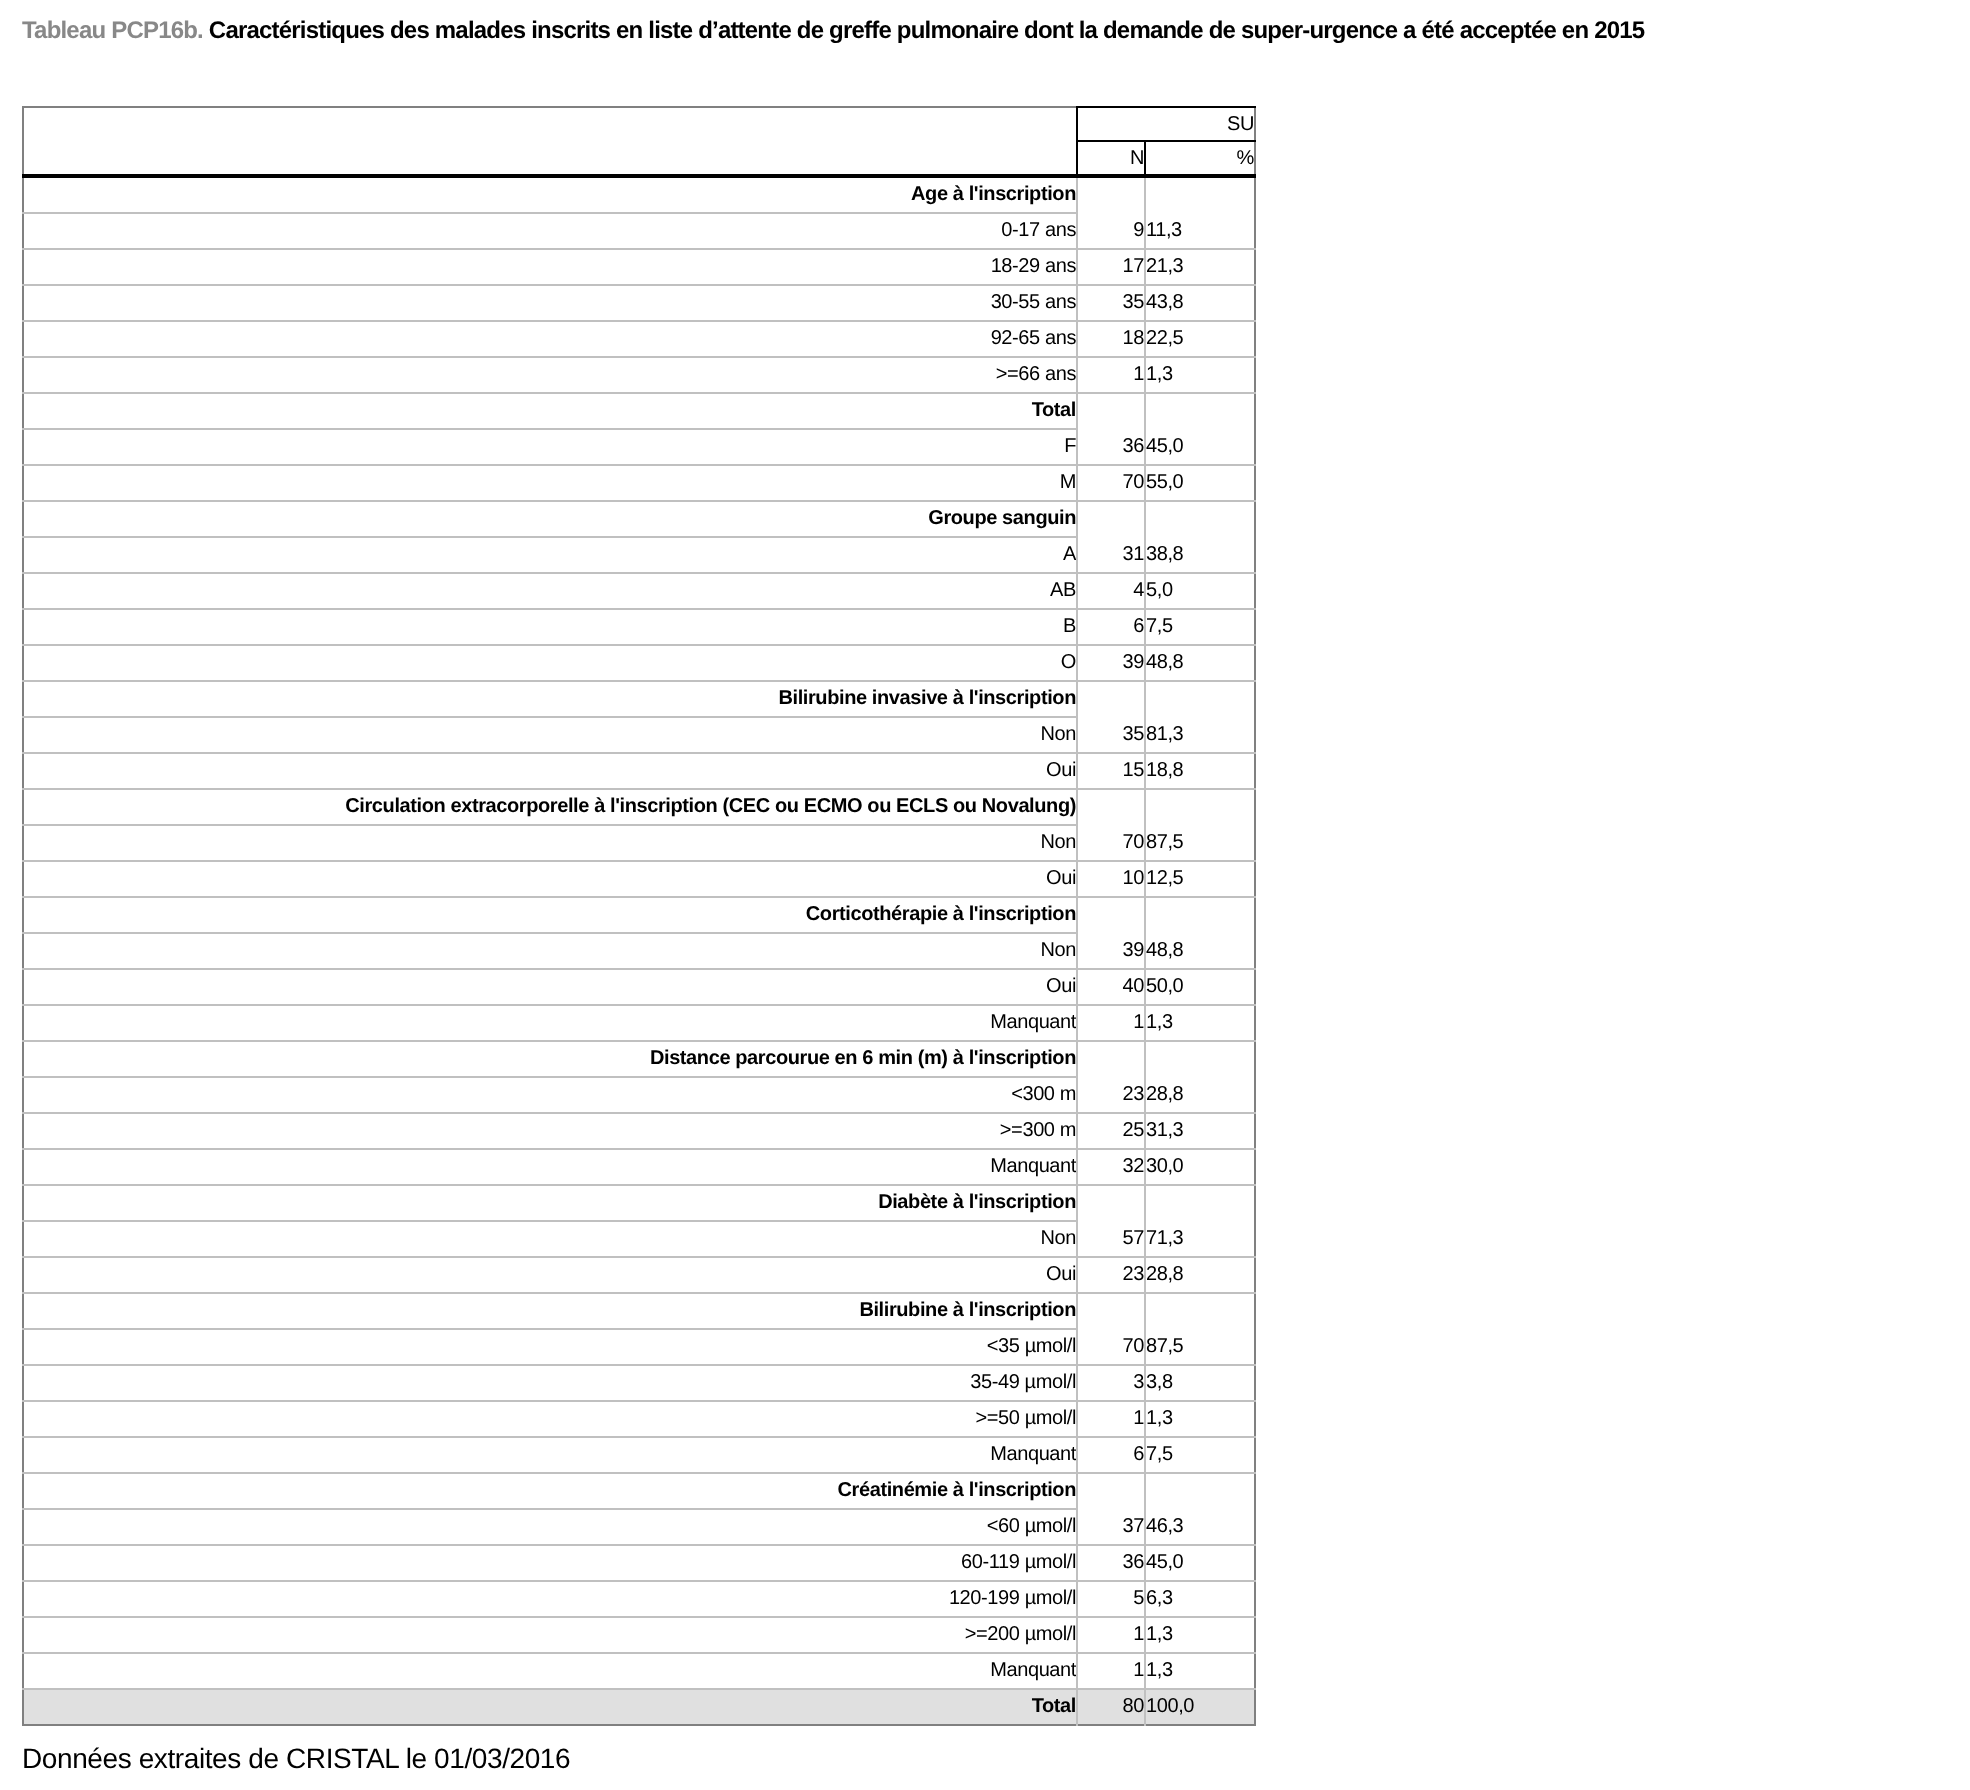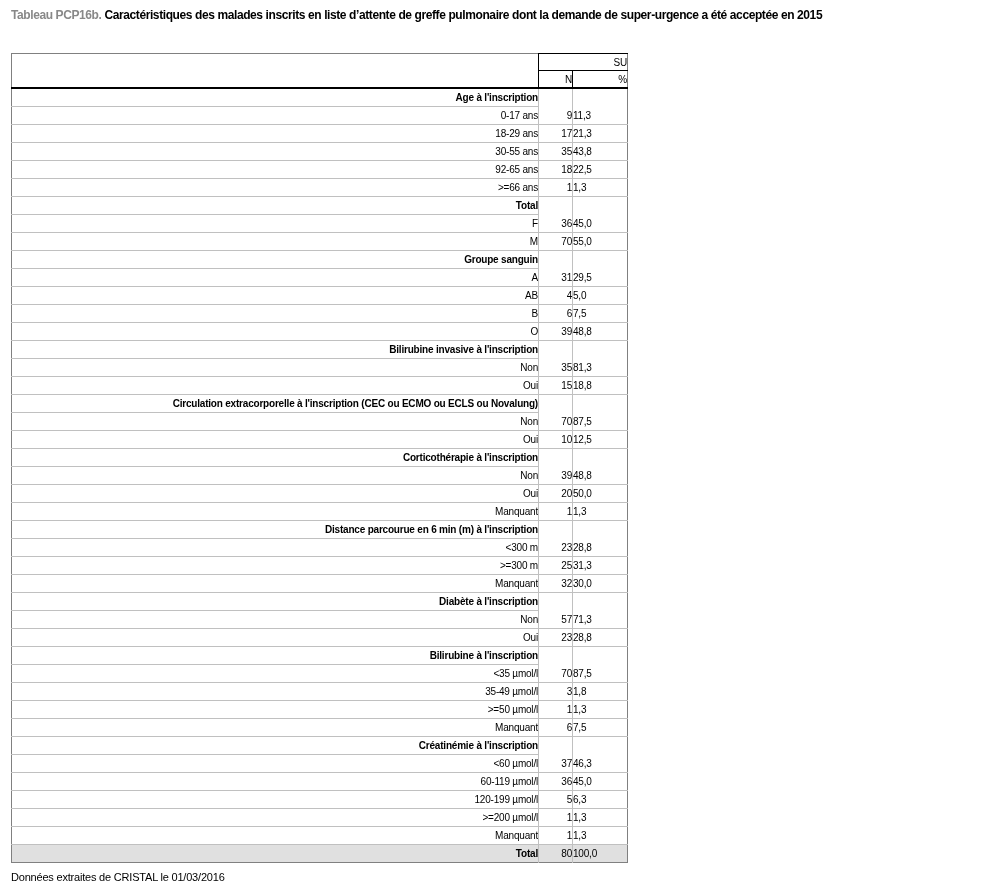--- a/index.html
+++ b/index.html
@@ -79,21 +79,21 @@
   td.num-p { text-align: left; padding-right: 7px; }
   td.no-top { border-top: none; }
   tr.total-row td {
     font-weight: normal;
     background: var(--total-row-bg, #e0e0e0);
   }
   .footnote {
     position: absolute;
     left: 11px;
     top: 871px;
-    font-size: 11px;
+    font-size: 14px;
     letter-spacing: -0.2px;
     color: #000;
   }
 </style>
 </head>
 <body>
 
 <div class="page">
 
   <div class="title">
@@ -164,21 +164,21 @@
           <td class="num-p">55,0</td>
         </tr>
         <tr class="sec-row">
           <td class="lbl sec">Groupe sanguin</td>
           <td class="num-n"></td>
           <td class="num-p"></td>
         </tr>
         <tr class="data-row">
           <td class="lbl">A</td>
           <td class="num-n no-top">31</td>
-          <td class="num-p no-top">29,5</td>
+          <td class="num-p no-top">38,8</td>
         </tr>
         <tr class="data-row">
           <td class="lbl">AB</td>
           <td class="num-n">4</td>
           <td class="num-p">5,0</td>
         </tr>
         <tr class="data-row">
           <td class="lbl">B</td>
           <td class="num-n">6</td>
           <td class="num-p">7,5</td>
@@ -223,21 +223,21 @@
           <td class="num-n"></td>
           <td class="num-p"></td>
         </tr>
         <tr class="data-row">
           <td class="lbl">Non</td>
           <td class="num-n no-top">39</td>
           <td class="num-p no-top">48,8</td>
         </tr>
         <tr class="data-row">
           <td class="lbl">Oui</td>
-          <td class="num-n">20</td>
+          <td class="num-n">40</td>
           <td class="num-p">50,0</td>
         </tr>
         <tr class="data-row">
           <td class="lbl">Manquant</td>
           <td class="num-n">1</td>
           <td class="num-p">1,3</td>
         </tr>
         <tr class="sec-row">
           <td class="lbl sec">Distance parcourue en 6 min (m) à l'inscription</td>
           <td class="num-n"></td>
@@ -279,21 +279,21 @@
           <td class="num-p"></td>
         </tr>
         <tr class="data-row">
           <td class="lbl">&lt;35 µmol/l</td>
           <td class="num-n no-top">70</td>
           <td class="num-p no-top">87,5</td>
         </tr>
         <tr class="data-row">
           <td class="lbl">35-49 µmol/l</td>
           <td class="num-n">3</td>
-          <td class="num-p">1,8</td>
+          <td class="num-p">3,8</td>
         </tr>
         <tr class="data-row">
           <td class="lbl">&gt;=50 µmol/l</td>
           <td class="num-n">1</td>
           <td class="num-p">1,3</td>
         </tr>
         <tr class="data-row">
           <td class="lbl">Manquant</td>
           <td class="num-n">6</td>
           <td class="num-p">7,5</td>

